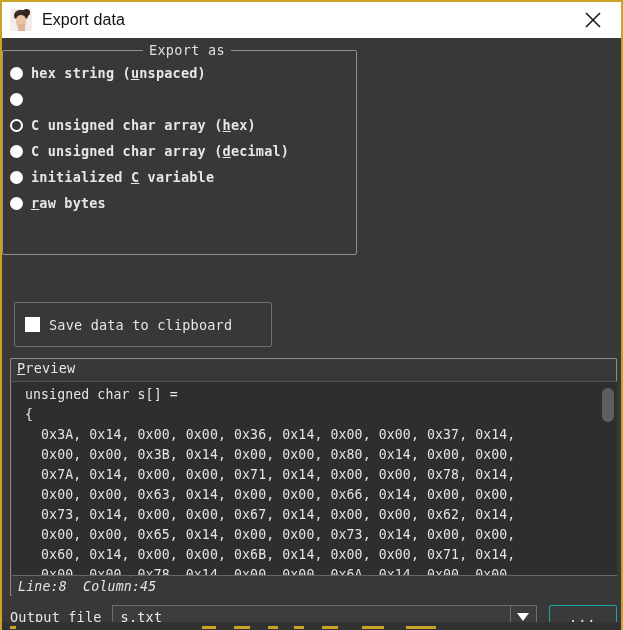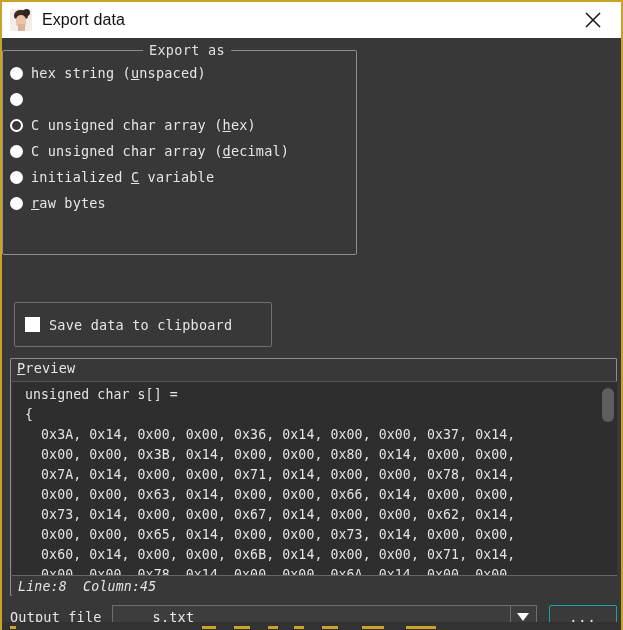--- a/index.html
+++ b/index.html
@@ -113,21 +113,21 @@
     color: #e0e0e0;
     letter-spacing: 0.3px;
   }
   .radio-row {
     display: flex;
     align-items: center;
     height: 26px;
     margin-left: 7px;
     cursor: pointer;
   }
-  #radio-list { padding-top: 9px; }
+  #radio-list { padding-top: 9px; font-weight: bold; }
   .radio-mark {
     width: 13px; height: 13px;
     border-radius: 50%;
     background: #ffffff;
     flex: 0 0 13px;
     margin-right: 8px;
   }
   .radio-mark.selected {
     background: #383838;
     border: 2px solid #ffffff;
@@ -257,21 +257,20 @@
 
   #output-combo {
     position: relative;
     width: 448px;
     height: 25px;
     background: #3d3d3d;
     border: 1px solid #6e6e6e;
     display: flex;
     align-items: center;
     cursor: text;
-    padding-left: 32px;
   }
   #output-value {
     font-size: 13.5px;
     color: #ececec;
     padding-left: 8px;
     letter-spacing: 0.2px;
   }
   #output-dropdown {
     position: absolute;
     right: 0; top: 0;

